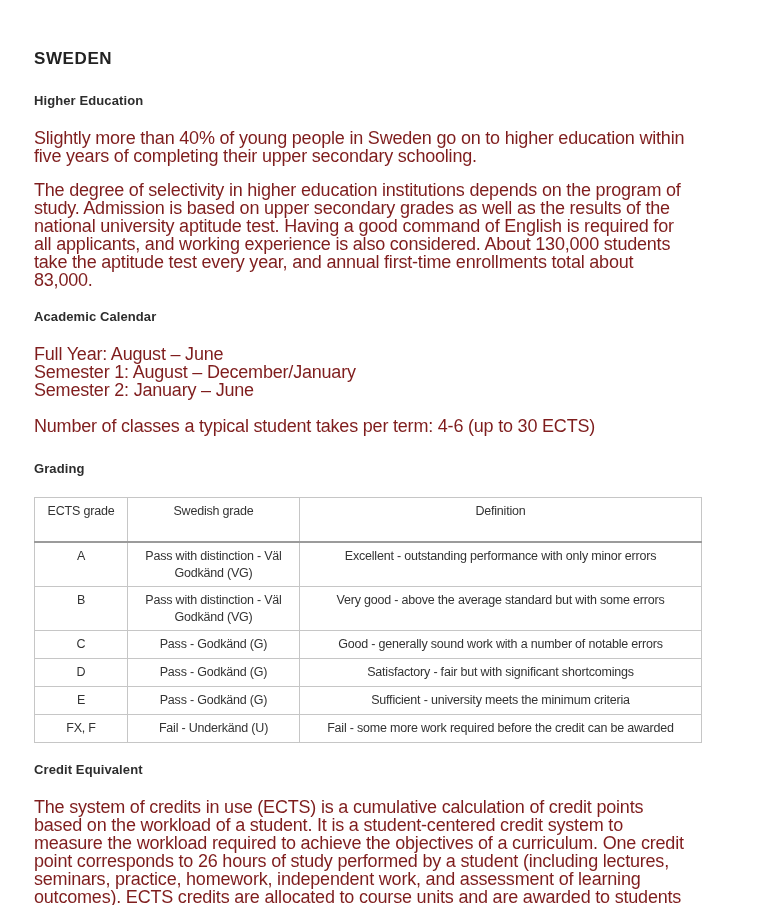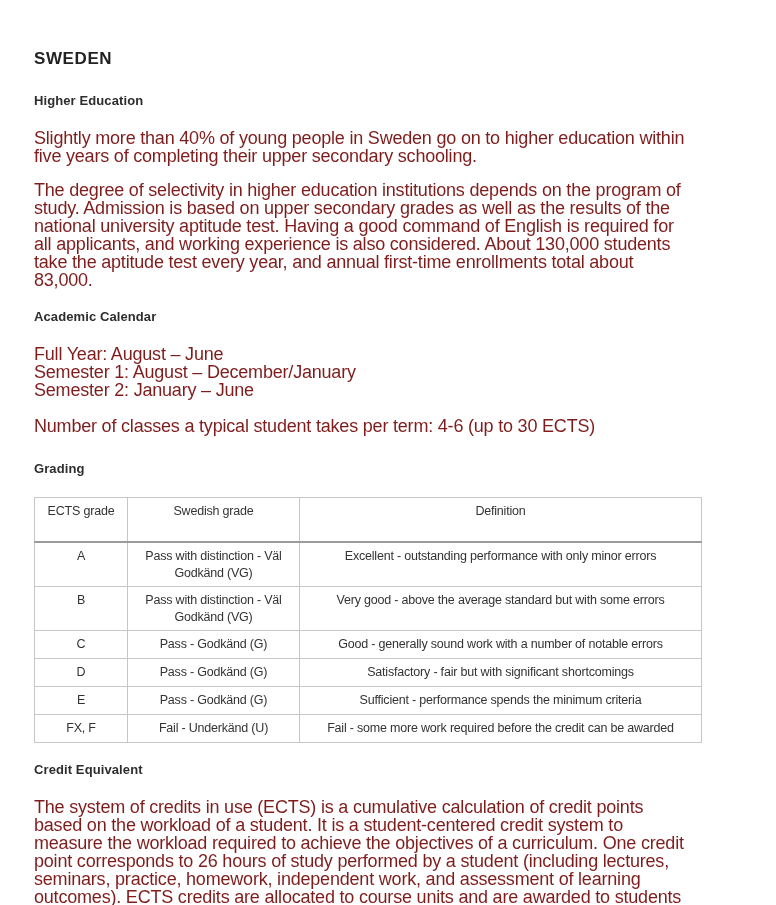--- a/index.html
+++ b/index.html
@@ -140,21 +140,21 @@
           <td>Good - generally sound work with a number of notable errors</td>
         </tr>
         <tr class="short">
           <td>D</td>
           <td>Pass - Godkänd (G)</td>
           <td>Satisfactory - fair but with significant shortcomings</td>
         </tr>
         <tr class="short">
           <td>E</td>
           <td>Pass - Godkänd (G)</td>
-          <td>Sufficient - performance spends the minimum criteria</td>
+          <td>Sufficient - university meets the minimum criteria</td>
         </tr>
         <tr class="short">
           <td>FX, F</td>
           <td>Fail - Underkänd (U)</td>
           <td>Fail - some more work required before the credit can be awarded</td>
         </tr>
       </tbody>
     </table>
   </section>
 

